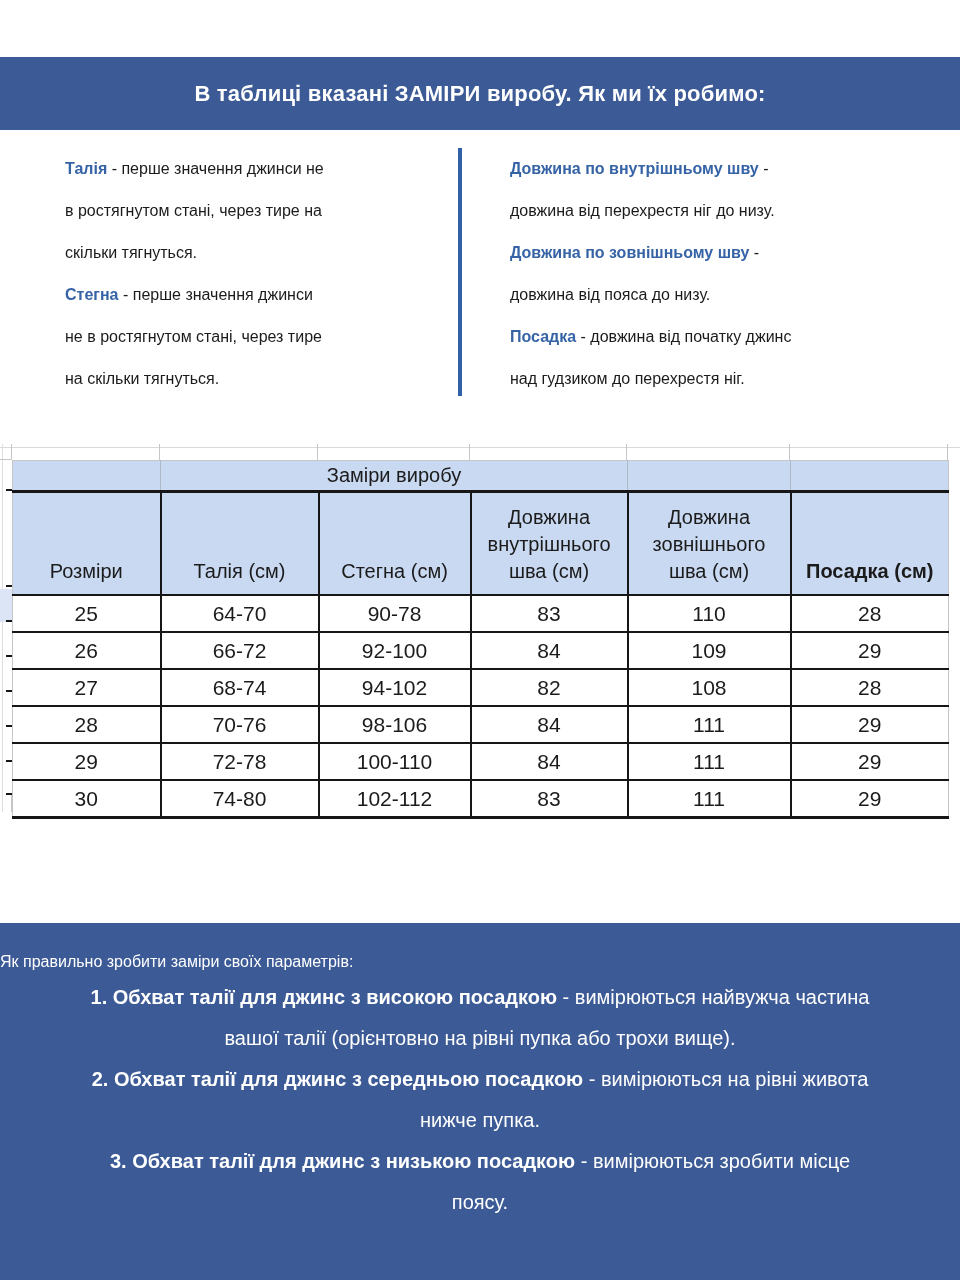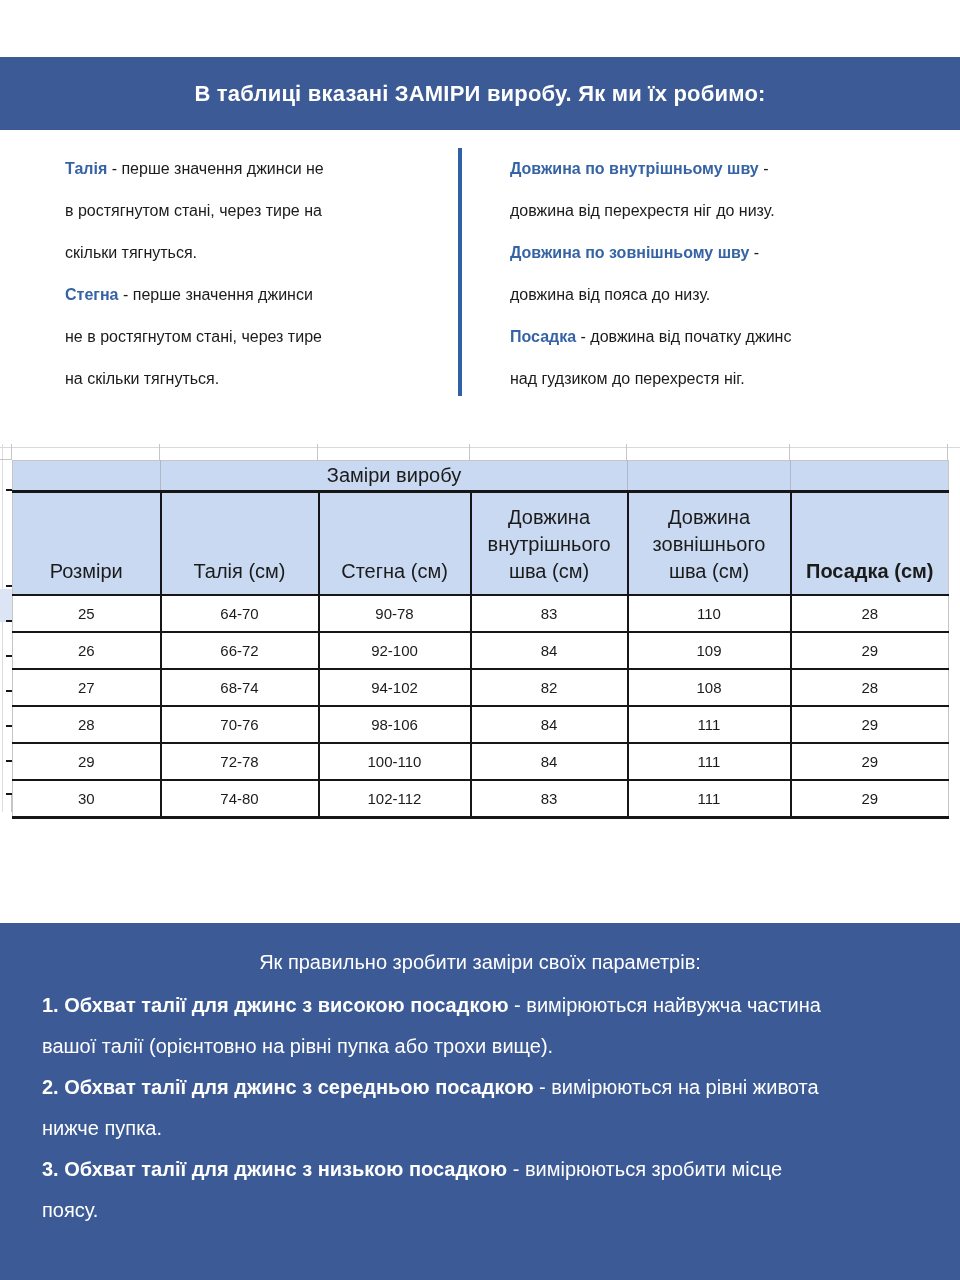--- a/index.html
+++ b/index.html
@@ -32,38 +32,38 @@
            border-top:1px solid var(--grid-gray);border-bottom:3px solid var(--table-border);
            border-left:1px solid #aeb8c8;border-right:1px solid #aeb8c8;}
   .mrow td:first-child{border-left:1px solid var(--grid-gray);}
   .mrow td:last-child{border-right:1px solid var(--grid-gray);}
   #header-row th{height:92px;background:var(--table-header-bg);font-weight:normal;font-size:20px;
                  text-align:center;vertical-align:bottom;padding:0 4px 9px 4px;line-height:27px;
                  border:2px solid var(--table-border);}
   #header-row th:first-child{border-left:1px solid var(--grid-gray);}
   #header-row th:last-child{border-right:1px solid var(--grid-gray);font-weight:bold;}
   #table-body td{height:33px;background:#ffffff;text-align:center;vertical-align:middle;
-                 font-size:15px;border:2px solid var(--table-border);}
+                 font-size:21px;border:2px solid var(--table-border);}
   #table-body td:first-child{border-left:1px solid var(--grid-gray);}
   #table-body td:last-child{border-right:1px solid var(--grid-gray);}
   #table-body tr:last-child td{border-bottom:3px solid var(--table-border);}
 
   
   .vstub{position:absolute;width:1px;background:var(--grid-gray);}
   .hgrid{position:absolute;left:0;top:447px;width:960px;height:1px;background:#d9d9d9;}
   .lgrid{position:absolute;left:2px;top:444px;width:1px;height:368px;background:#dedede;}
   .hstub-top{position:absolute;left:0;top:459px;width:12px;height:1px;background:var(--grid-gray);}
   .sliver-blue{position:absolute;left:0;top:589px;width:12px;height:33px;background:var(--row25-sliver);}
   .bext{position:absolute;left:6px;width:6px;height:2px;background:var(--table-border);}
 
   
   .band-bottom{top:923px;height:357px;color:#ffffff;}
-  .footer-title{padding-top:24px;text-align:center;font-size:20px;line-height:30px;margin-bottom:8px;}
+  .footer-title{padding-top:24px;text-align:left;font-size:16px;line-height:30px;}
   .footer-lines{padding:0 42px;}
-  .fline{height:41px;line-height:41px;font-size:20px;white-space:nowrap;}
+  .fline{height:41px;line-height:41px;font-size:20px;white-space:nowrap;text-align:center;}
   .fline .b{font-weight:bold;}
 </style>
 </head>
 <body>
 
 <div class="page">
 
   <div class="band band-top">
     <div class="band-title">В таблиці вказані ЗАМІРИ виробу. Як ми їх робимо:</div>
   </div>

